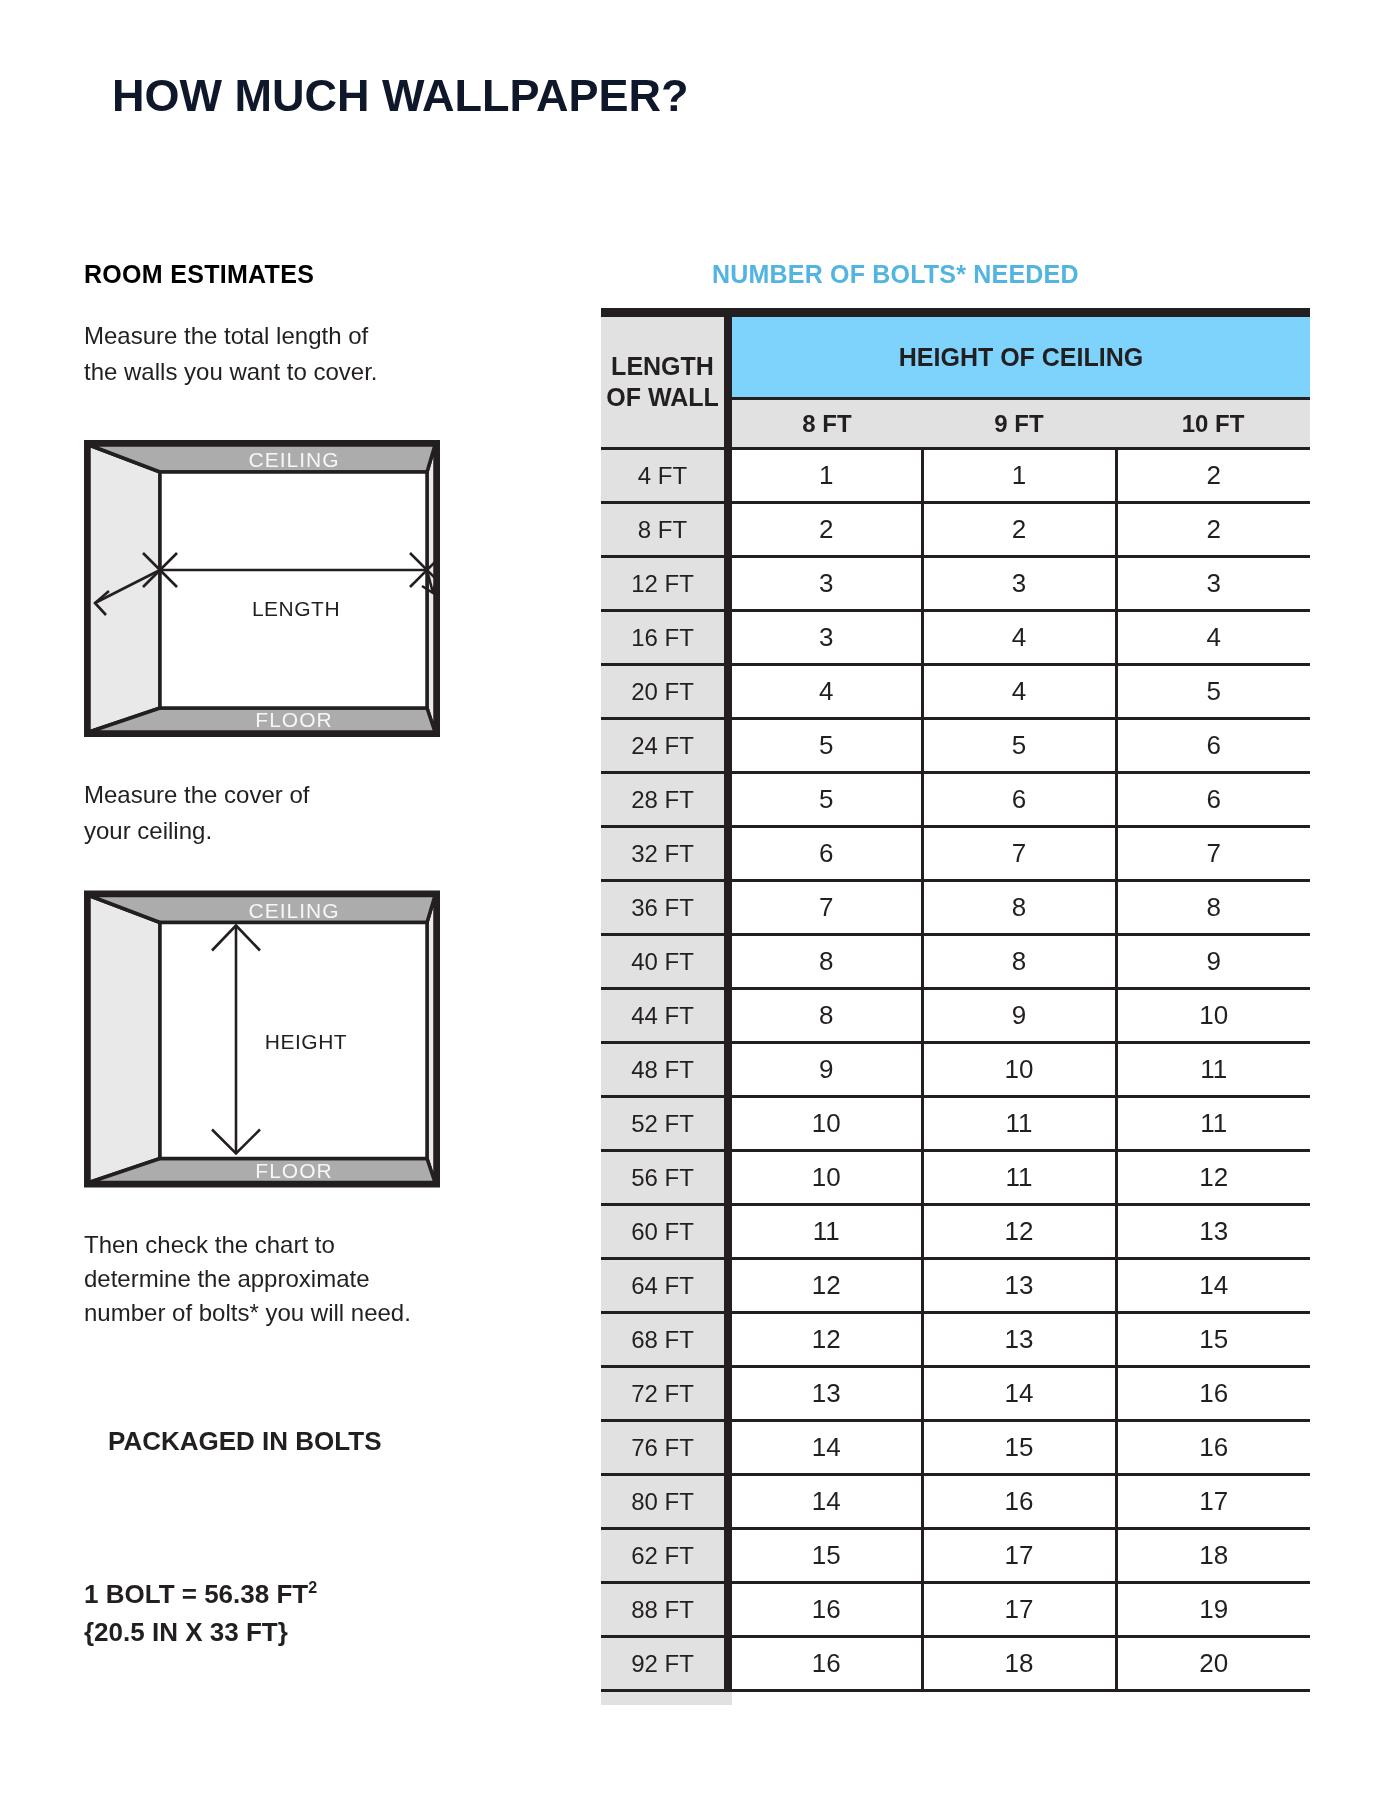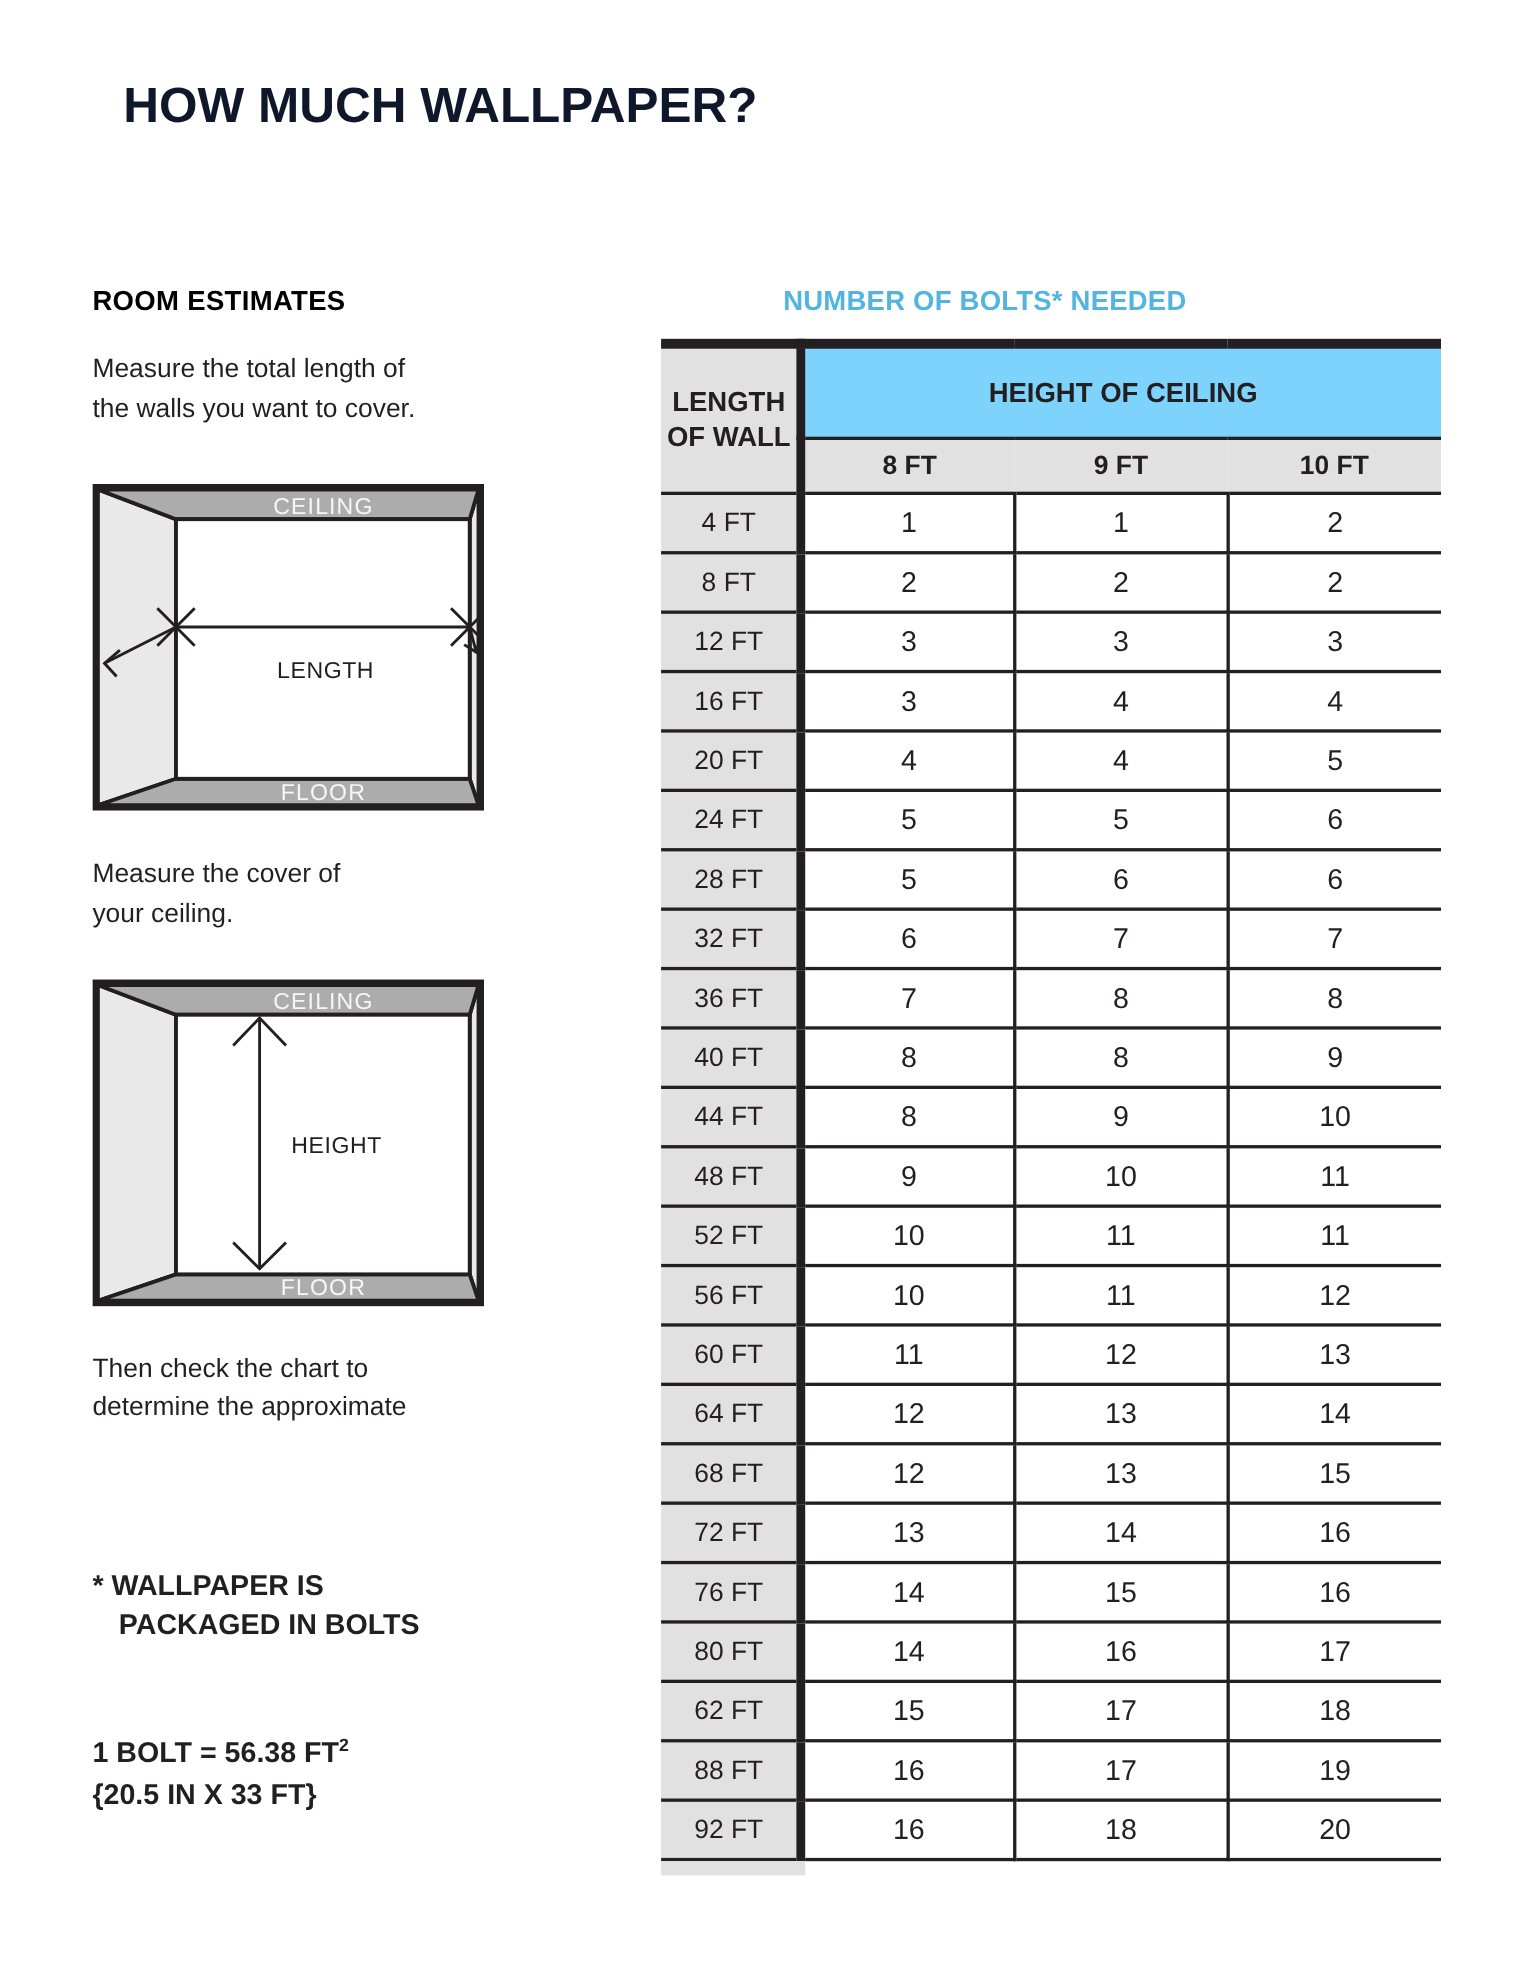--- a/index.html
+++ b/index.html
@@ -127,24 +127,24 @@
     <polyline points="128,239 152,263 176,239"></polyline>
   </g>
   <text class="room-label" x="210" y="27" text-anchor="middle">CEILING</text>
   <text class="room-label" x="210" y="287" text-anchor="middle">FLOOR</text>
   <text class="dim-label" x="222" y="158" text-anchor="middle">HEIGHT</text>
 </svg>
 
 <div class="abs body-para p3">
   <div>Then check the chart to</div>
   <div>determine the approximate</div>
+  <div>number of bolts* you will need.</div>
 </div>
 
 <div class="abs footnote">
-  <div>* WALLPAPER IS</div>
   <div class="indent">PACKAGED IN BOLTS</div>
 </div>
 
 <div class="abs bolt-spec">
   <div><span>1 BOLT = 56.38 FT</span><sup>2</sup></div>
   <div>{20.5 IN X 33 FT}</div>
 </div>
 
 <div class="abs table-heading">NUMBER OF BOLTS* NEEDED</div>
 

